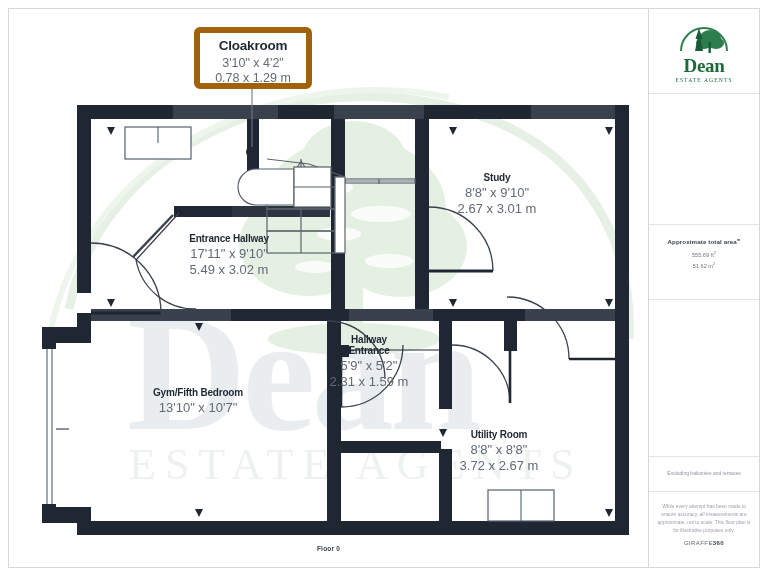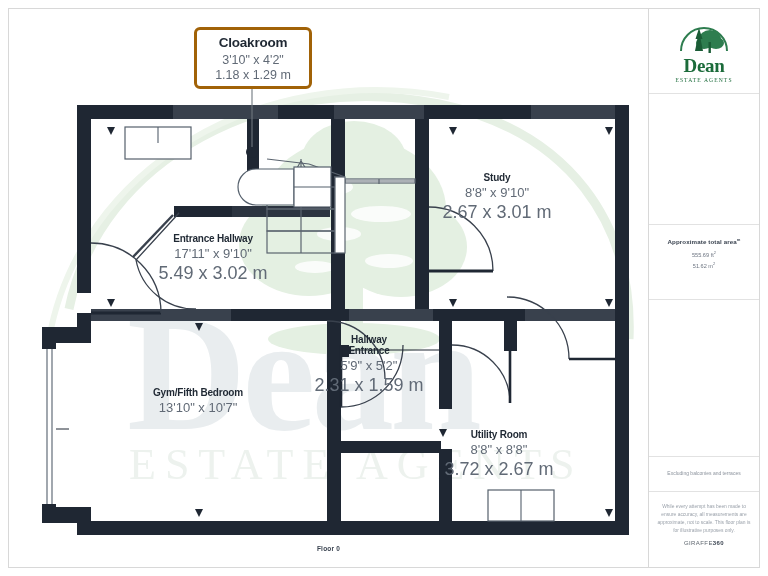--- a/index.html
+++ b/index.html
@@ -47,32 +47,32 @@
   #brand b   { font-weight:bold; color:#3a4350; }
 
   
   #plan { position:absolute; left:9px; top:9px; width:639px; height:558px; }
   #plan svg { position:absolute; left:0; top:0; }
 
   
   .room-label { position:absolute; text-align:center; line-height:1.12; pointer-events:none; }
   .room-name  { font-size:10px; font-weight:bold; color:#1f2833; letter-spacing:-.2px; white-space:nowrap; }
   .room-imp   { font-size:13px; color:#616a76; margin-top:3px; white-space:nowrap; }
-  .room-met   { font-size:18px; color:#616a76; margin-top:1px; white-space:nowrap; }
+  .room-met   { font-size:13px; color:#616a76; margin-top:1px; white-space:nowrap; }
 
   #lbl-study    { left:398px; top:163px; width:180px; }
-  #lbl-hall1    { left:89px; top:224px; width:230px; }
+  #lbl-hall1    { left:105px; top:224px; width:230px; }
   #lbl-hall2    { left:275px; top:325px; width:170px; }
   #lbl-hall2 .room-name { line-height:1.1; }
   #lbl-gym      { left:45px;  top:378px; width:240px;margin-left:24px; }
   #lbl-utility  { left:390px; top:420px; width:200px; }
 
   
   #cloak-box { position:absolute; left:185px; top:18px; width:118px; height:62px;
-               border:3px solid #a16207; border-radius:6px; background:#fff;
+               border:6px solid #a16207; border-radius:6px; background:#fff;
                text-align:center; padding-top:5px; }
   #cloak-box .room-name { font-size:13.5px; }
   #cloak-box .room-imp, #cloak-box .room-met { font-size:12.5px; }
 
   
   #floor-caption { position:absolute; left:0; top:536px; width:639px; text-align:center;
                    font-size:6.5px; font-weight:bold; color:#3a4350; letter-spacing:.2px; }
 </style>
 </head>
 <body>
@@ -272,21 +272,21 @@
 
     <div class="room-label" id="lbl-utility">
       <div class="room-name">Utility Room</div>
       <div class="room-imp">8'8" x 8'8"</div>
       <div class="room-met">3.72 x 2.67 m</div>
     </div>
 
     <div id="cloak-box">
       <div class="room-name">Cloakroom</div>
       <div class="room-imp">3'10" x 4'2"</div>
-      <div class="room-met">1.18 x 1.29 m</div>
+      <div class="room-met">0.78 x 1.29 m</div>
     </div>
 
     <div id="floor-caption">Floor 0</div>
   </div>
 
   <div id="sidebar">
     <div class="side-sep" id="sep1"></div>
     <div class="side-sep" id="sep2"></div>
     <div class="side-sep" id="sep3"></div>
     <div class="side-sep" id="sep4"></div>

